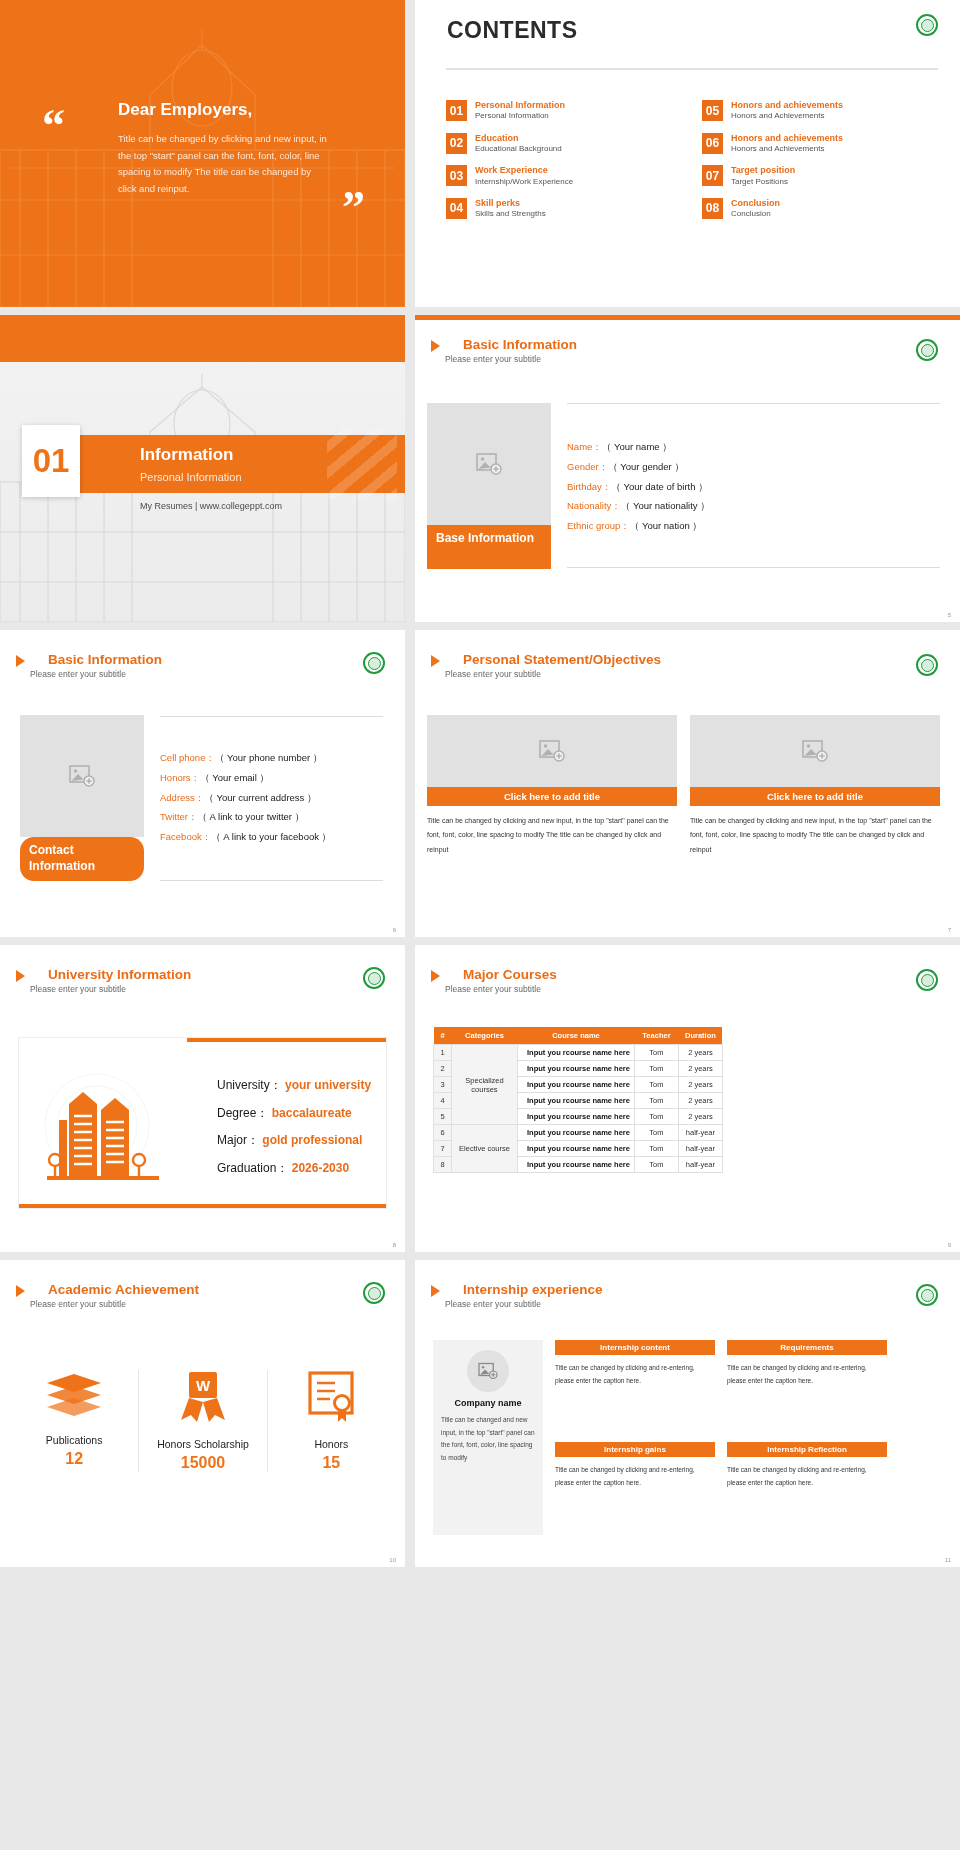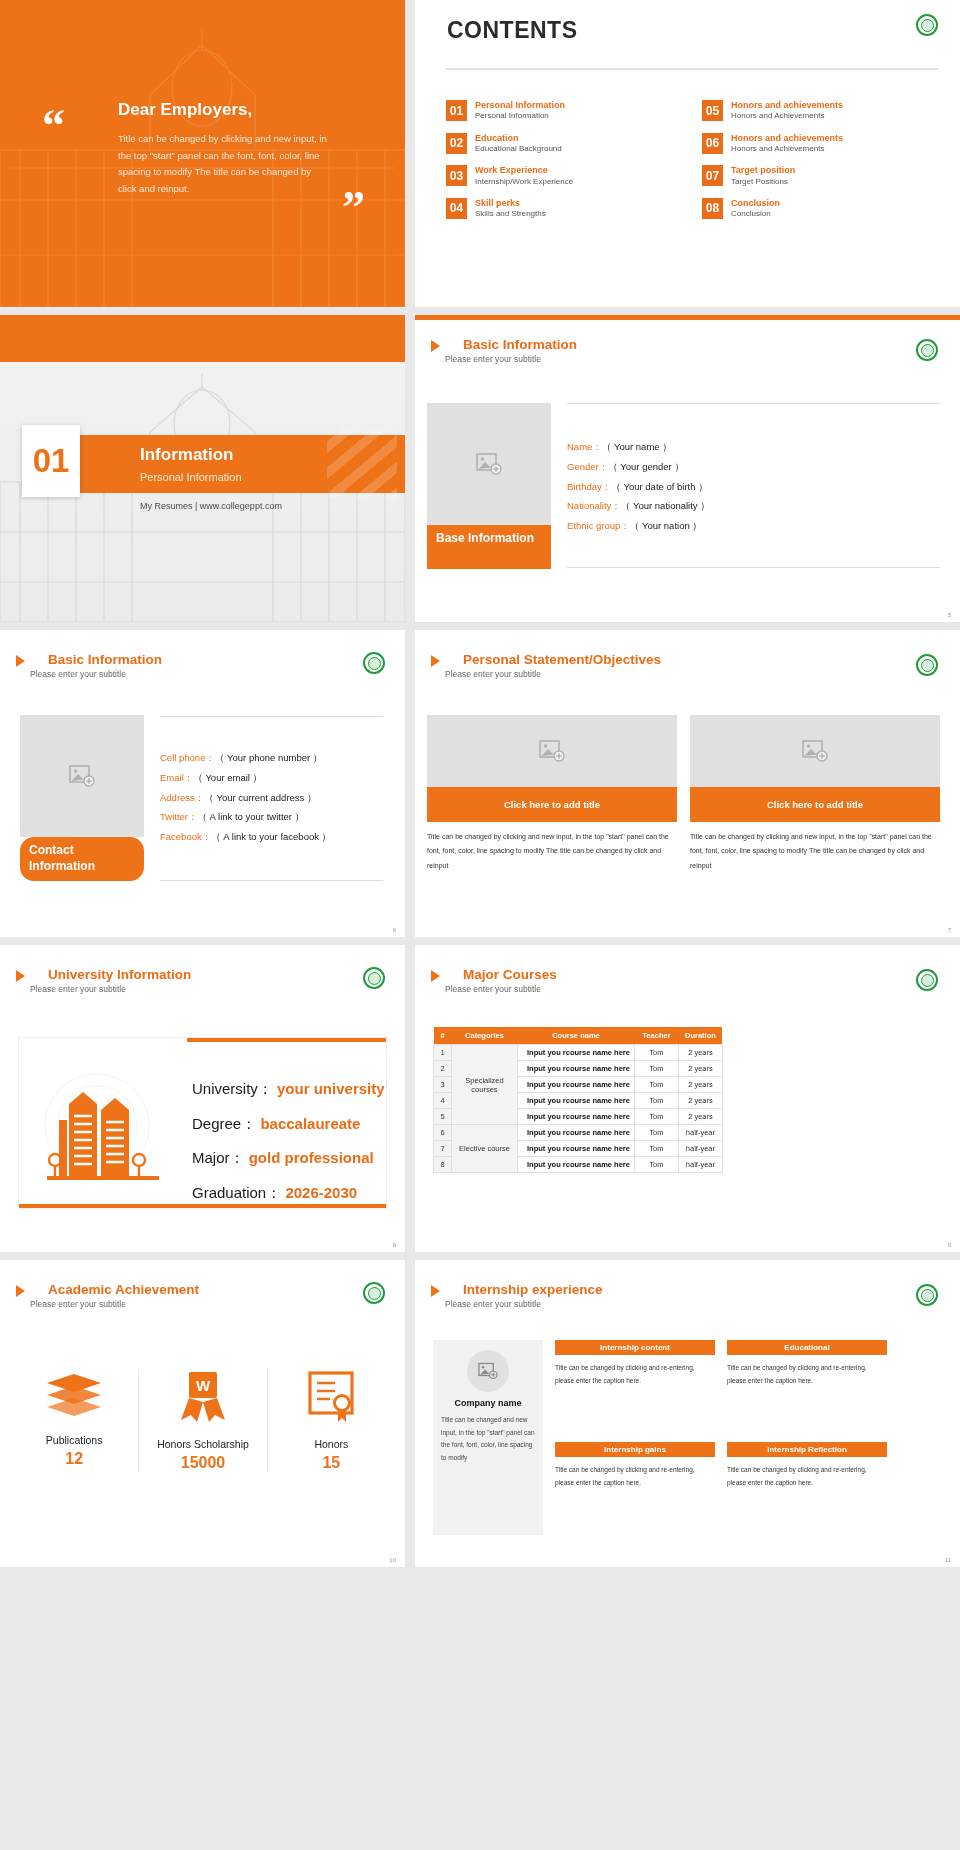--- a/index.html
+++ b/index.html
@@ -117,30 +117,30 @@
   .ilist .v { color: #222; }
   .thinline { height: 1px; background: #dcdcdc; }
   .orangebox {
     background: #ee7218; color: #fff; font-size: 12px; font-weight: 700;
     padding: 6px 9px; line-height: 1.3;
   }
 
   
   .stcard-cap {
     background: #ee7218; color: #fff; font-size: 9.5px; font-weight: 700;
-    text-align: center; padding: 12px 0;
+    text-align: center; padding: 4px 0;
   }
   .stbody { font-size: 7px; color: #333; line-height: 2.05; margin-top: 8px; }
 
   
   .uni-card { position: absolute; left: 18px; top: 92px; right: 18px; height: 172px;
               border: 1px solid #eee; background: #fff; }
   .uni-card .topbar { position: absolute; left: 168px; right: 0; top: 0; height: 4px; background: #ee7218; }
   .uni-card .botbar { position: absolute; left: 0; right: 0; bottom: 0; height: 4px; background: #ee7218; }
-  .uni-rows { position: absolute; left: 173px; top: 34px; font-size: 15px; line-height: 2.3; }
+  .uni-rows { position: absolute; left: 198px; top: 34px; font-size: 12px; line-height: 2.3; }
   .uni-rows .k { color: #1a1a1a; }
   .uni-rows .v { color: #ea6c16; font-weight: 700; }
 
   
   .ctab { position: absolute; left: 18px; top: 82px; right: 18px;
           border-collapse: collapse; font-size: 7.5px; }
   .ctab th { background: #ee7218; color: #fff; font-weight: 700; padding: 4px 2px; font-size: 7.5px; }
   .ctab td { border: 1px solid #dfdfdf; padding: 3px 4px; color: #333; }
   .ctab td.idx { text-align: center; background: #f4f4f4; width: 18px; }
   .ctab td.cat { text-align: center; background: #f4f4f4; width: 66px; font-size: 7.5px; }
@@ -338,21 +338,21 @@
         <circle cx="20" cy="17" r="5" fill="#fff" stroke="#8a8a8a" stroke-width="1.5"></circle>
         <path d="M20 14.3 v5.4 M17.3 17 h5.4" stroke="#8a8a8a" stroke-width="1.5"></path>
       </svg>
     </div>
     <div class="orangebox" style="position:absolute;left:20px;top:207px;width:124px;height:44px;border-radius:14px;">Contact Information</div>
 
     <div class="thinline" style="position:absolute;left:160px;top:86px;right:22px;"></div>
     <div class="thinline" style="position:absolute;left:160px;top:250px;right:22px;"></div>
     <div class="ilist" style="position:absolute;left:160px;top:118px;">
       <div><span class="k">Cell phone：</span><span class="v">（ Your phone number ）</span></div>
-      <div><span class="k">Email：</span><span class="v">（ Your email ）</span></div>
+      <div><span class="k">Honors：</span><span class="v">（ Your email ）</span></div>
       <div><span class="k">Address：</span><span class="v">（ Your current address ）</span></div>
       <div><span class="k">Twitter：</span><span class="v">（ A link to your twitter ）</span></div>
       <div><span class="k">Facebook：</span><span class="v">（ A link to your facebook ）</span></div>
     </div>
     <div class="pgnum">6</div>
   </div>
 
   <div class="slide">
     <div class="hdr">
       <div class="arw"></div>
@@ -598,21 +598,21 @@
       </div>
       <div class="cn">Company name</div>
       <div class="tx">Title can be changed and new input, in the top "start" panel can the font, font, color, line spacing to modify</div>
     </div>
 
     <div style="position:absolute;left:140px;top:80px;width:160px;">
       <div class="icard-h">Internship content</div>
       <div class="icard-b">Title can be changed by clicking and re-entering, please enter the caption here.</div>
     </div>
     <div style="position:absolute;left:312px;top:80px;width:160px;">
-      <div class="icard-h">Educational</div>
+      <div class="icard-h">Requirements</div>
       <div class="icard-b">Title can be changed by clicking and re-entering, please enter the caption here.</div>
     </div>
     <div style="position:absolute;left:140px;top:182px;width:160px;">
       <div class="icard-h">Internship gains</div>
       <div class="icard-b">Title can be changed by clicking and re-entering, please enter the caption here.</div>
     </div>
     <div style="position:absolute;left:312px;top:182px;width:160px;">
       <div class="icard-h">Internship Reflection</div>
       <div class="icard-b">Title can be changed by clicking and re-entering, please enter the caption here.</div>
     </div>

